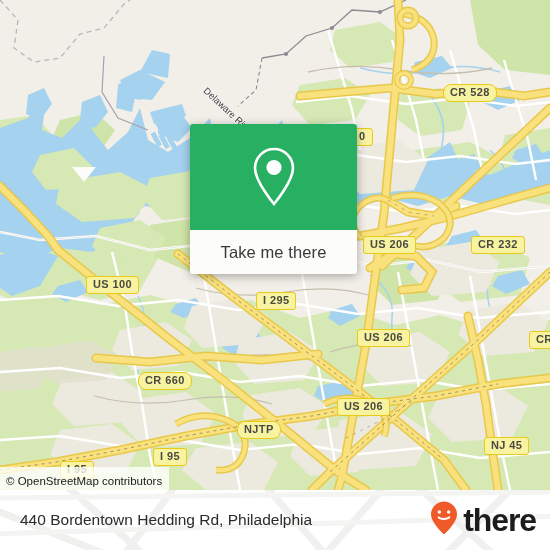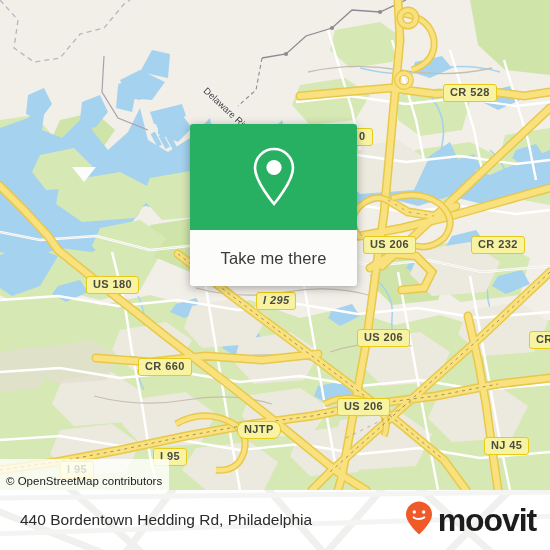--- a/index.html
+++ b/index.html
@@ -40,39 +40,39 @@
     white-space:nowrap;
     font-family:"Liberation Sans",sans-serif;
     text-shadow:0 0 2px #fff,0 0 2px #fff,0 0 3px #fff;
   }
 
   
   #osm-attr{
     position:absolute;left:0;bottom:0;
     background:rgba(255,255,255,.78);
     font-size:11.5px;color:#1a1a1a;
-    padding:16px 7px 3px 6px;
+    padding:8px 7px 3px 6px;
     white-space:nowrap;
     font-family:"Liberation Sans",sans-serif;
   }
 
   
   #callout{
     position:absolute;left:190px;top:124px;width:167px;
     filter:drop-shadow(0 2px 5px rgba(0,0,0,.32));
   }
   #callout-green{
     height:106px;background:#27b062;
     border-radius:3px 3px 0 0;
     display:flex;align-items:center;justify-content:center;
   }
   #callout-pin svg{display:block;}
   #callout-btn{
     position:relative;
-    height:56px;background:#fcfcfa;
+    height:44px;background:#fcfcfa;
     border-radius:0 0 3px 3px;
     display:flex;align-items:center;justify-content:center;
     cursor:pointer;
   }
   #callout-btn span{
     font-size:16.5px;color:#3a3a3a;letter-spacing:.1px;
     font-family:"Liberation Sans",sans-serif;
   }
   #callout-tail{
     position:absolute;left:72px;top:167px;
@@ -328,29 +328,29 @@
         </g>
         <g stroke="#2f2f2f" stroke-width="0.7" stroke-dasharray="3 5" fill="none" opacity=".45">
           <path d="M388,200 L408,212 L434,216"></path>
           <path d="M346,438 L382,420 L414,400"></path>
         </g>
       </g>
     </svg>
 
     <div class="river-label" style="left:209px;top:85px;transform:rotate(43deg);transform-origin:left top;">Delaware River</div>
 
-    <div class="shield" style="left:443px;top:84px;">CR 528</div>
+    <div class="shield" style="left:443px;top:84px;border-radius:8px;">CR 528</div>
     <div class="shield" style="left:352px;top:128px;">0</div>
     <div class="shield" style="left:363px;top:236px;">US 206</div>
     <div class="shield" style="left:471px;top:236px;">CR 232</div>
-    <div class="shield" style="left:86px;top:276px;">US 180</div>
-    <div class="shield" style="left:256px;top:292px;font-style:italic;">I 295</div>
+    <div class="shield" style="left:86px;top:276px;">US 100</div>
+    <div class="shield" style="left:256px;top:292px;">I 295</div>
     <div class="shield" style="left:357px;top:329px;">US 206</div>
     <div class="shield" style="left:529px;top:331px;">CR</div>
-    <div class="shield" style="left:138px;top:358px;">CR 660</div>
+    <div class="shield" style="left:138px;top:372px;border-radius:8px;">CR 660</div>
     <div class="shield" style="left:337px;top:398px;">US 206</div>
     <div class="shield" style="left:237px;top:421px;border-radius:8px;">NJTP</div>
     <div class="shield" style="left:484px;top:437px;">NJ 45</div>
     <div class="shield" style="left:153px;top:448px;">I 95</div>
     <div class="shield" style="left:60px;top:461px;">I 95</div>
 
     <div id="osm-attr">© OpenStreetMap contributors</div>
   </div>
 
   <div id="callout">
@@ -389,17 +389,17 @@
     </div>
     <div id="footer-logo">
       <span>
         <svg width="30" height="36" viewBox="0 0 30 36">
           <path d="M15 1.5C7.8 1.5 2 7.3 2 14.5c0 8.4 13 20 13 20s13-11.6 13-20C28 7.3 22.2 1.5 15 1.5z" fill="#f05a28"></path>
           <circle cx="10.3" cy="12" r="1.7" fill="#ffffff"></circle>
           <circle cx="19.7" cy="12" r="1.7" fill="#ffffff"></circle>
           <path d="M9.6 17.2c1.6 2.3 8.9 2.3 10.8 0" fill="none" stroke="#ffffff" stroke-width="1.9" stroke-linecap="round"></path>
         </svg>
       </span>
-      <span id="moovit-word">moovit</span>
+      <span id="moovit-word">there</span>
     </div>
   </div>
 
 </div>
 
 </body></html>

